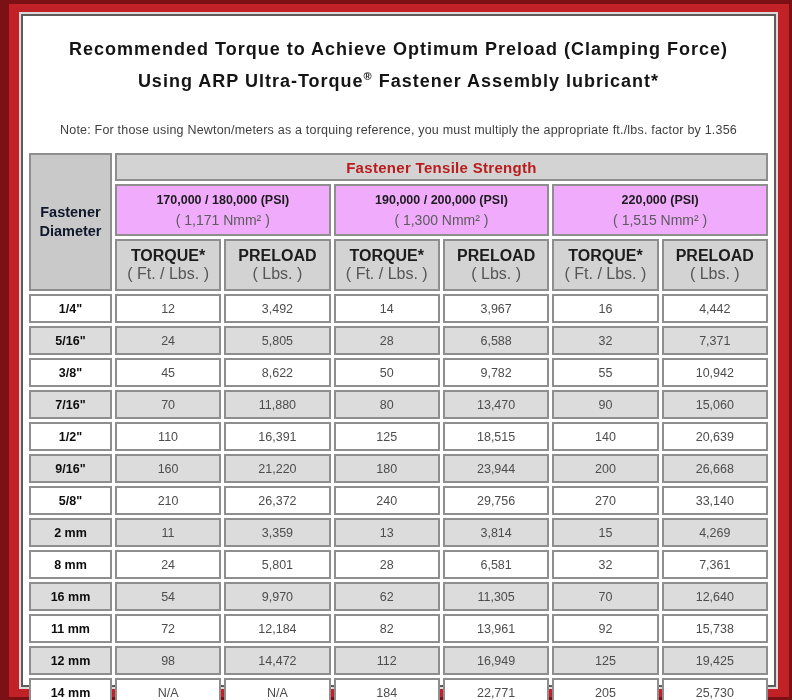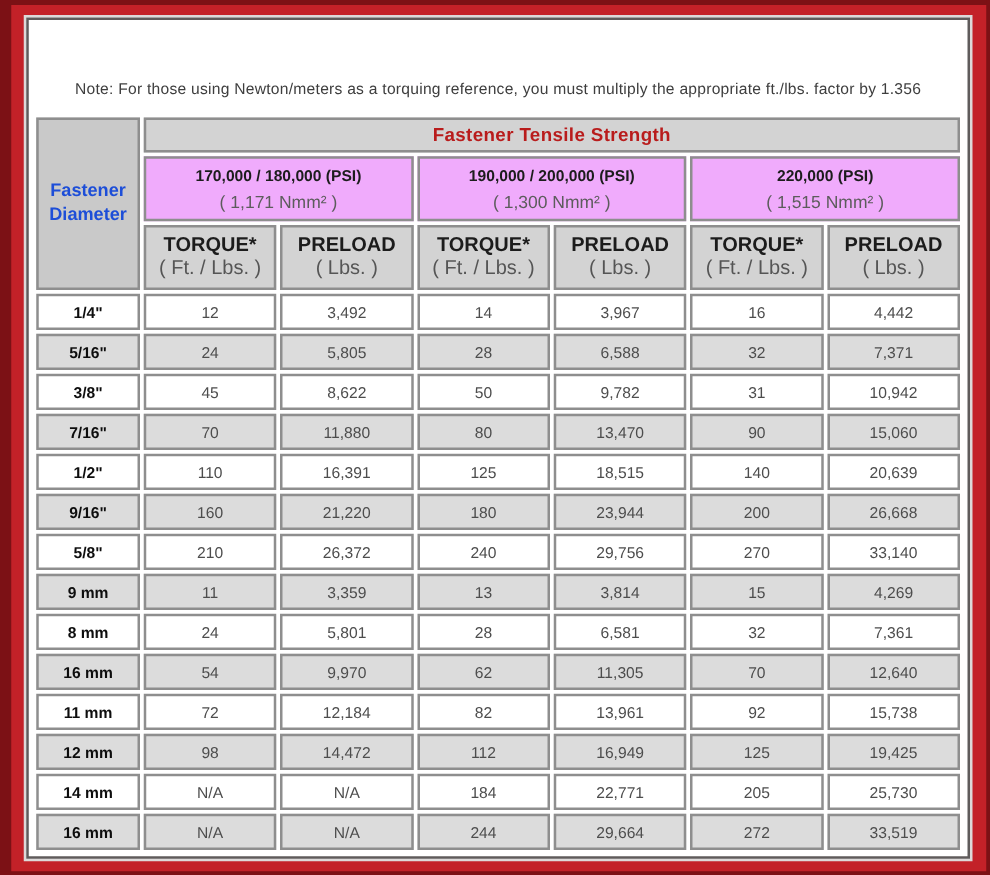--- a/index.html
+++ b/index.html
@@ -68,21 +68,21 @@
     font-weight: bold;
     color: #b91c1c;
     height: 24px;
     letter-spacing: 0.3px;
   }
   th.dia-hdr {
     background: #c9c9c9;
     vertical-align: bottom;
     font-size: 14.5px;
     font-weight: bold;
-    color: #1d4ed8;
+    color: #0f172a;
     line-height: 19px;
     padding-bottom: 5px;
   }
   td.psi-hdr {
     background: #f0abfc;
     height: 48px;
     font-size: 12.5px;
     font-weight: bold;
     color: #1c1c1c;
     line-height: 20px;
@@ -108,20 +108,22 @@
 
 <div class="edge edge-left"></div>
 <div class="edge edge-top"></div>
 <div class="edge edge-right"></div>
 <div class="edge edge-bottom"></div>
 
 <div class="panel">
 
   <div class="title-block">
     <div class="title">
+      <div>Recommended Torque to Achieve Optimum Preload (Clamping Force)</div>
+      <div><span>Using ARP Ultra-Torque</span><sup>®</sup><span> Fastener Assembly lubricant*</span></div>
     </div>
     <div class="note">Note: For those using Newton/meters as a torquing reference, you must multiply the appropriate ft./lbs. factor by 1.356</div>
   </div>
 
   <table class="torque">
     <colgroup>
       <col class="c-dia">
         <col>
         <col>
         <col>
@@ -196,21 +198,21 @@
           <td class="val">6,588</td>
           <td class="val">32</td>
           <td class="val">7,371</td>
         </tr>
         <tr class="row">
           <td class="dia">3/8"</td>
           <td class="val">45</td>
           <td class="val">8,622</td>
           <td class="val">50</td>
           <td class="val">9,782</td>
-          <td class="val">31</td>
+          <td class="val">55</td>
           <td class="val">10,942</td>
         </tr>
         <tr class="row shaded">
           <td class="dia">7/16"</td>
           <td class="val">70</td>
           <td class="val">11,880</td>
           <td class="val">80</td>
           <td class="val">13,470</td>
           <td class="val">90</td>
           <td class="val">15,060</td>
@@ -236,21 +238,21 @@
         <tr class="row">
           <td class="dia">5/8"</td>
           <td class="val">210</td>
           <td class="val">26,372</td>
           <td class="val">240</td>
           <td class="val">29,756</td>
           <td class="val">270</td>
           <td class="val">33,140</td>
         </tr>
         <tr class="row shaded">
-          <td class="dia">9 mm</td>
+          <td class="dia">2 mm</td>
           <td class="val">11</td>
           <td class="val">3,359</td>
           <td class="val">13</td>
           <td class="val">3,814</td>
           <td class="val">15</td>
           <td class="val">4,269</td>
         </tr>
         <tr class="row">
           <td class="dia">8 mm</td>
           <td class="val">24</td>

